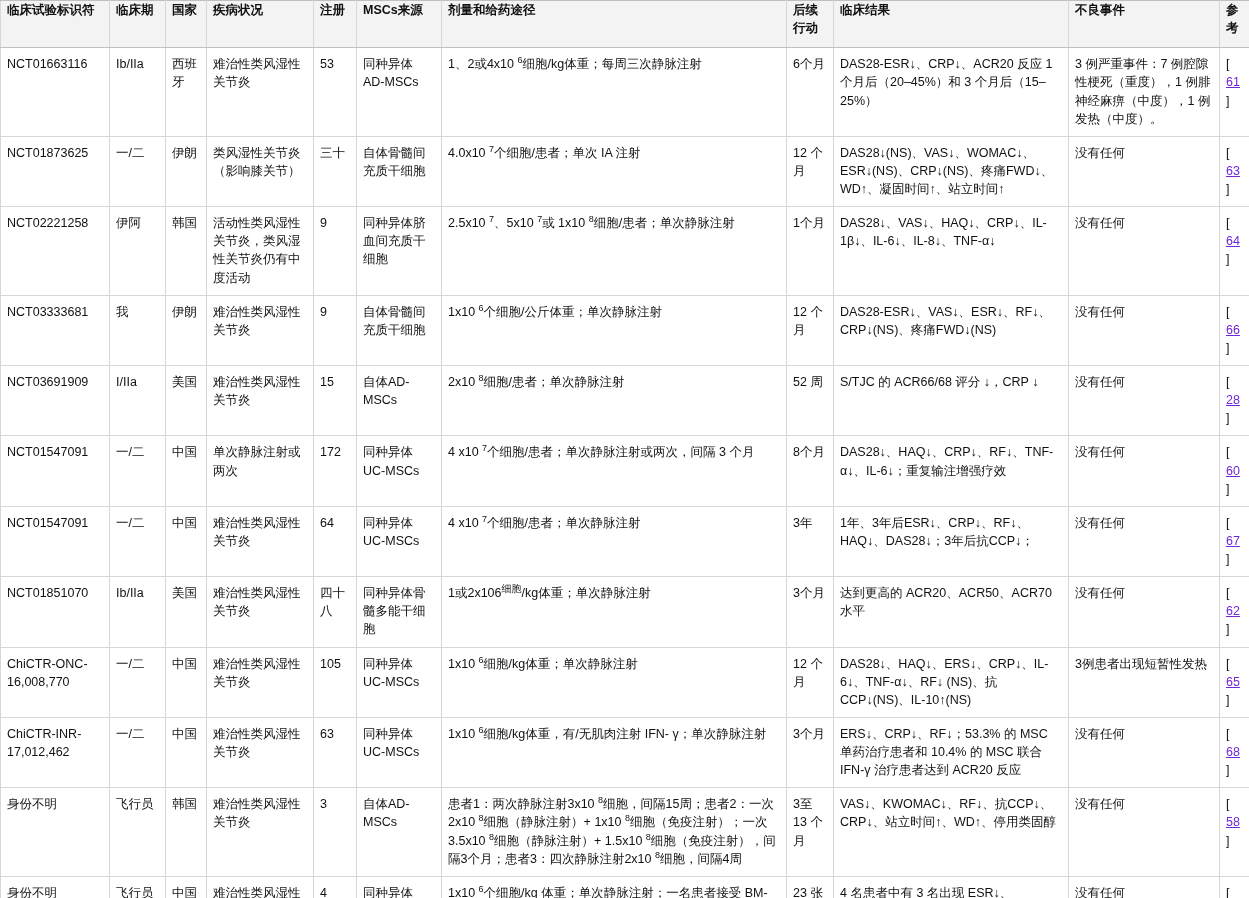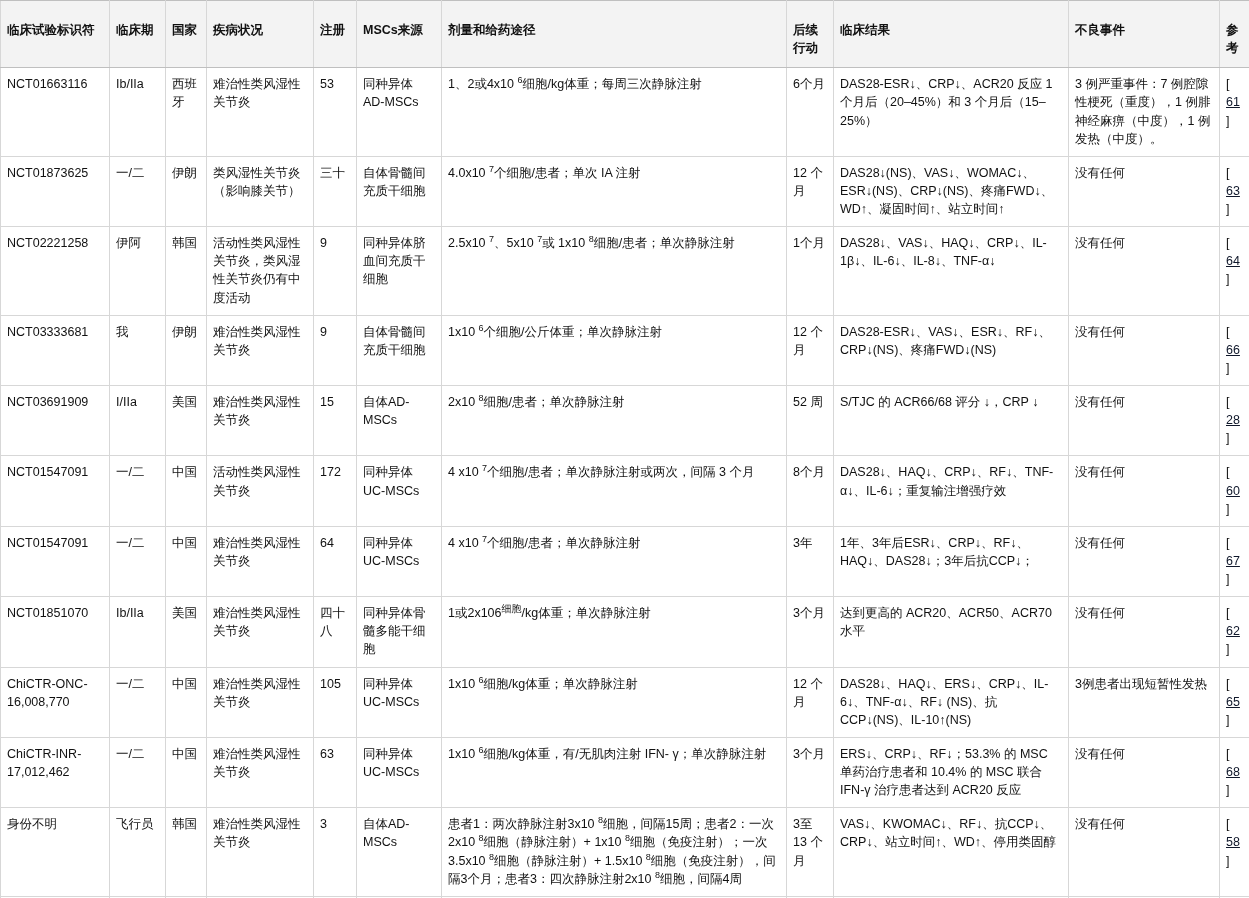--- a/index.html
+++ b/index.html
@@ -31,31 +31,31 @@
     word-wrap: break-word;
     overflow-wrap: break-word;
   }
   table.data-table thead th {
     background: #f3f3f3;
     font-weight: bold;
     text-align: left;
     vertical-align: top;
     border-top: 1px solid #bfbfbf;
     border-bottom: 1px solid #bfbfbf;
-    padding-top: 20px;
+    padding-top: 0;
     padding-bottom: 10px;
   }
   table.data-table tbody td {
     background: #ffffff;
   }
   .ref-cell {
     text-align: left;
   }
   .ref-link {
-    color: #0f172a;
+    color: #6d28d9;
     text-decoration: underline;
     cursor: pointer;
   }
   .ref-brk {
     color: #111111;
   }
   sup {
     font-size: 9px;
     vertical-align: super;
     line-height: 0;
@@ -174,21 +174,21 @@
           <td>2x10 <sup>8</sup>细胞/患者；单次静脉注射</td>
           <td>52 周</td>
           <td>S/TJC 的 ACR66/68 评分 ↓，CRP ↓</td>
           <td>没有任何</td>
           <td class="ref-cell"><span class="ref-brk">[</span><br><a class="ref-link">28</a><br><span class="ref-brk">]</span></td>
         </tr>
         <tr>
           <td>NCT01547091</td>
           <td>一/二</td>
           <td>中国</td>
-          <td>活动性类风湿性关节炎</td>
+          <td>单次静脉注射或两次</td>
           <td>172</td>
           <td>同种异体 UC-MSCs</td>
           <td>4 x10 <sup>7</sup>个细胞/患者；单次静脉注射或两次，间隔 3 个月</td>
           <td>8个月</td>
           <td>DAS28↓、HAQ↓、CRP↓、RF↓、TNF-α↓、IL-6↓；重复输注增强疗效</td>
           <td>没有任何</td>
           <td class="ref-cell"><span class="ref-brk">[</span><br><a class="ref-link">60</a><br><span class="ref-brk">]</span></td>
         </tr>
         <tr>
           <td>NCT01547091</td>

